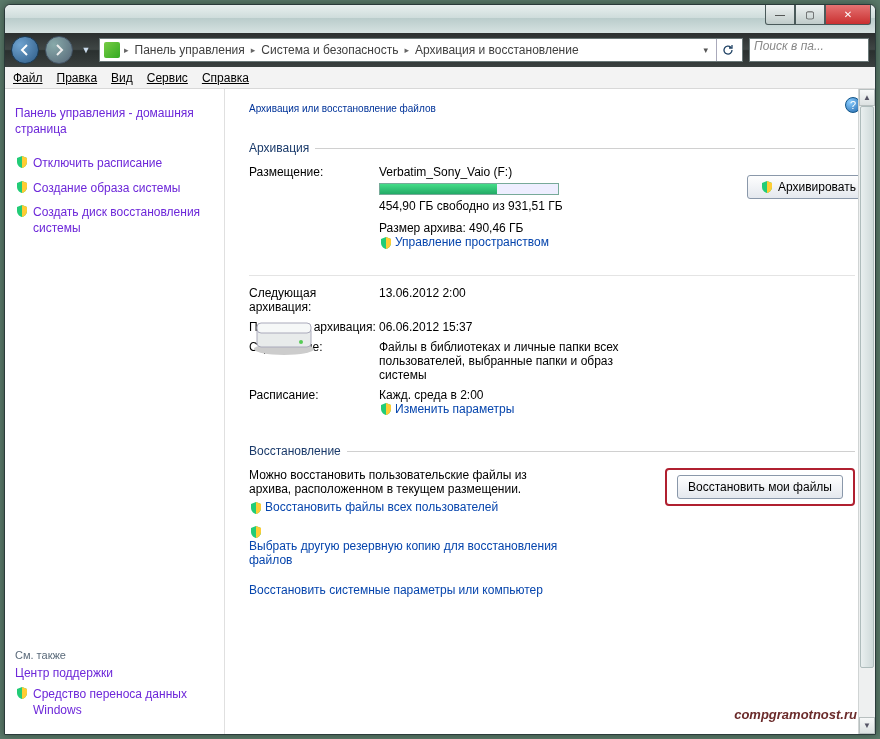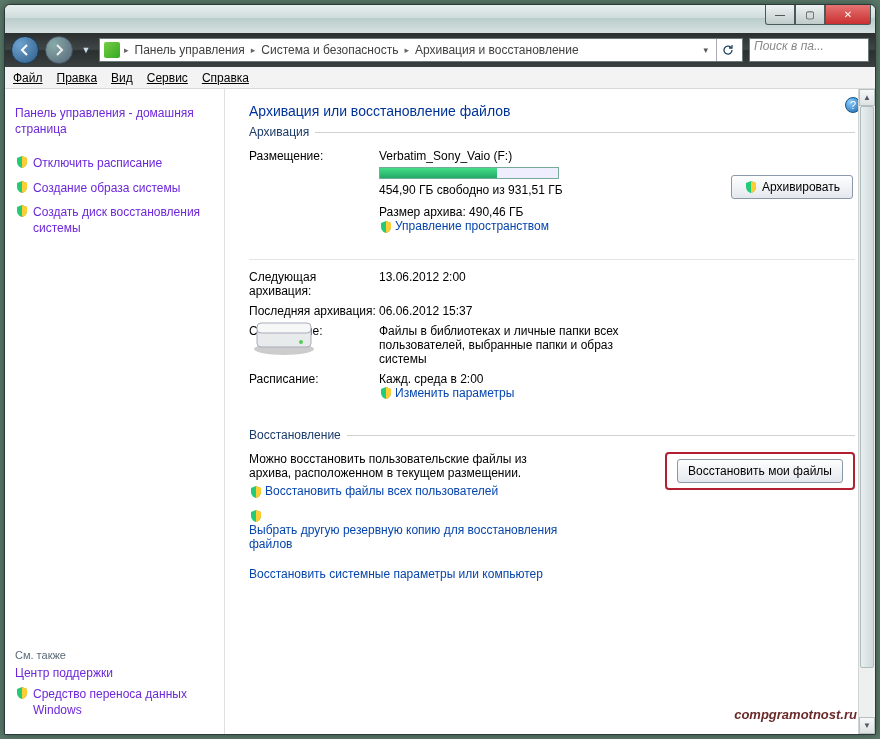--- a/index.html
+++ b/index.html
@@ -40,41 +40,41 @@
   .side-link.header { margin-left: 0; }
   .side-item { display:flex; align-items:flex-start; gap:4px; margin: 4px 0; }
   .shield { width:14px; height:14px; flex:none; }
   .shield svg { width:14px; height:14px; display:block; }
   .side-bottom { margin-top:auto; }
   .side-sub { color:#5a6a7a; font-size:11px; margin: 8px 0 4px 0; }
 
   .content { flex:1; padding: 14px 20px 14px 24px; overflow:auto; position:relative; }
   .help-q { position:absolute; top:8px; right:14px; width:16px; height:16px; border-radius:50%; background: radial-gradient(circle at 30% 30%, #8cf, #26a); color:#fff; font-size:11px; display:flex; align-items:center; justify-content:center; border:1px solid #158; }
 
-  h1.page-title { color: #003399; font-weight: normal; font-size: 14px; margin-bottom: 6px; }
+  h1.page-title { color: #003399; font-weight: normal; font-size: 10px; margin-bottom: 27px; }
 
   .section-label { color:#1a3a6a; font-size:12px; margin: 6px 0 10px 0; display:flex; align-items:center; gap:6px; }
   .section-label::after { content:""; flex:1; height:1px; background:#d0d0d0; }
 
   .row { display:flex; margin: 6px 0; }
   .row .k { width: 130px; color:#000; }
   .row .v { flex:1; color:#000; }
 
   .drive-block { display:flex; gap:14px; align-items:center; }
   .drive-img { width:70px; height:48px; margin-top:20px; }
   .drive-info { flex:1; }
 
   .progress { width: 180px; height: 12px; border:1px solid #7a9; background:#eef; margin:4px 0; position:relative; }
   .progress-fill { position:absolute; left:0; top:0; bottom:0; width:66%; background: linear-gradient(to bottom,#4d8,#2a6); }
 
   .link { color:#0645ad; cursor:pointer; }
   .link.shielded { display:inline-flex; align-items:center; gap:3px; }
 
   .btn { background: linear-gradient(to bottom,#fefefe,#e4e8ee); border:1px solid #8a98aa; border-radius:3px; padding: 4px 12px; color:#000; font-size:12px; cursor:pointer; display:inline-flex; align-items:center; gap:4px; }
-  .btn-archive { position:absolute; right:22px; top: 86px; }
+  .btn-archive { position:absolute; right:6px; top: 86px; }
   .btn-restore { border:2px solid #b02030; border-radius:4px; padding:5px 10px; }
   .btn-restore .inner { background: linear-gradient(to bottom,#fefefe,#e4e8ee); border:1px solid #8a98aa; border-radius:3px; padding:4px 10px; display:inline-block; }
 
   .restore-area { display:flex; align-items:flex-start; gap:20px; }
   .restore-area .txt { flex:1; }
   .restore-area .btnwrap { }
 
   .watermark { position:absolute; right:18px; bottom:12px; color:#6a2a2a; font-style:italic; font-weight:bold; font-size:13px; }
 
   .scrollbar { position:absolute; right:0; top:0; bottom:0; width:17px; background:#eef0f0; border-left:1px solid #d0d4d4; display:flex; flex-direction:column; }

